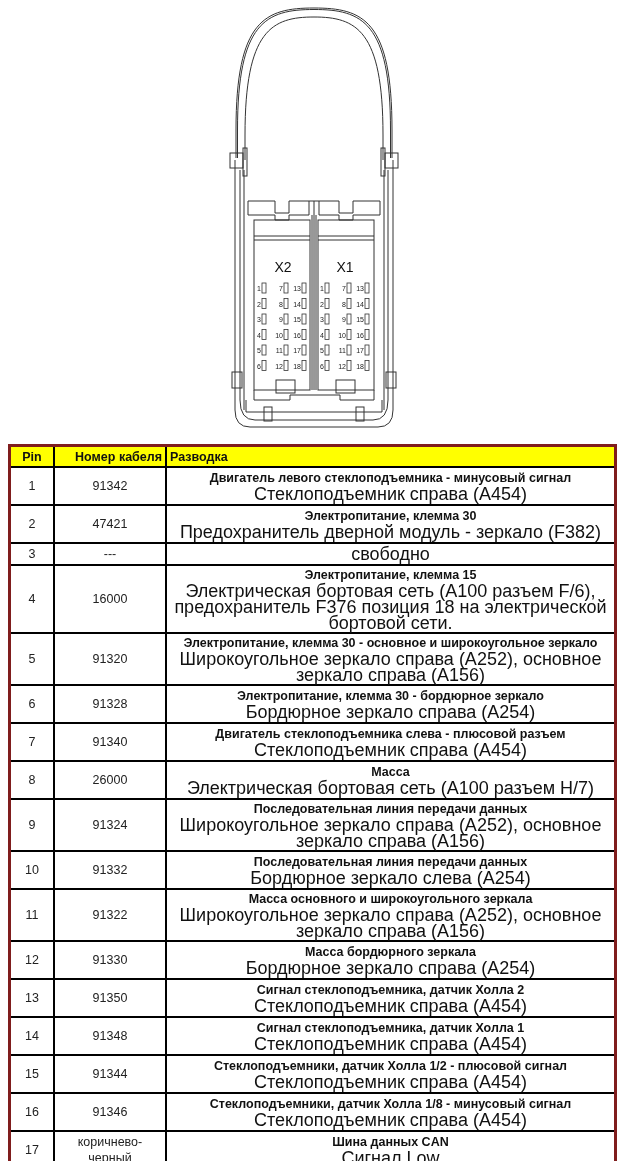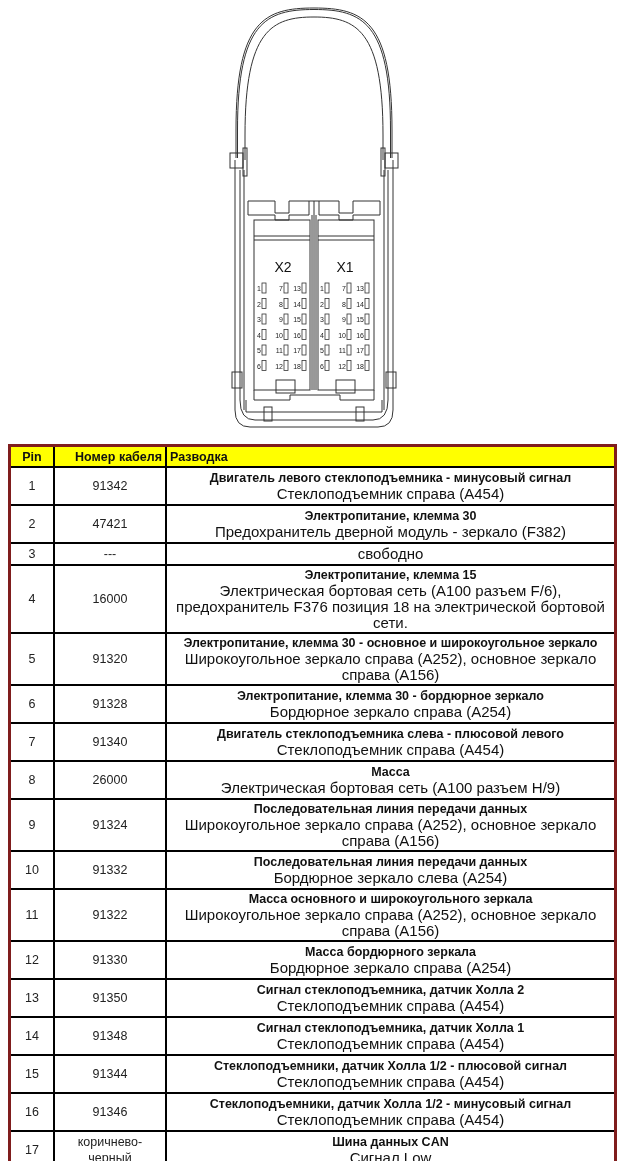--- a/index.html
+++ b/index.html
@@ -15,21 +15,21 @@
   #pin-table th.c-pin { width: 36px; text-align: center; }
   #pin-table th.c-cable { width: 104px; text-align: right; }
   #pin-table th.c-desc { text-align: left; }
   #pin-table td.c-pin, #pin-table td.c-cable { text-align: center; color: #222; }
   #pin-table td.c-cable { line-height: 16px; }
   #pin-table td.c-desc { text-align: center; line-height: 16px; padding-top: 1px; padding-bottom: 1px; }
   #pin-table tr.r2 td { height: 34px; }
   #pin-table tr.r1 td { height: 18px; }
   #pin-table tr.r3 td { height: 49px; }
   .desc-title { font-weight: bold; display: block; white-space: nowrap; }
-  .desc-sub { display: block; font-size: 15px; }
+  .desc-sub { display: block; font-size: 18px; }
   svg text { font-family: "Liberation Sans", sans-serif; }
 </style>
 </head>
 <body>
 
 <svg id="connector" viewBox="0 0 629 440" xmlns="http://www.w3.org/2000/svg">
   <g fill="none" stroke="#333" stroke-width="1">
 
     <path d="M236 158 L236 130 C236 20 265 8 314 8 C363 8 392 20 392 130 L392 158"></path>
     <path d="M237.5 158 L237.5 130 C237.5 22 266 9.5 314 9.5 C362 9.5 390.5 22 390.5 130 L390.5 158"></path>
@@ -202,30 +202,30 @@
         <td class="c-cable">91328</td>
         <td class="c-desc">
           <span class="desc-title">Электропитание, клемма 30 - бордюрное зеркало</span>
           <span class="desc-sub">Бордюрное зеркало справа (A254)</span>
         </td>
       </tr>
       <tr class="r2">
         <td class="c-pin">7</td>
         <td class="c-cable">91340</td>
         <td class="c-desc">
-          <span class="desc-title">Двигатель стеклоподъемника слева - плюсовой левого</span>
+          <span class="desc-title">Двигатель стеклоподъемника слева - плюсовой разъем</span>
           <span class="desc-sub">Стеклоподъемник справа (A454)</span>
         </td>
       </tr>
       <tr class="r2">
         <td class="c-pin">8</td>
         <td class="c-cable">26000</td>
         <td class="c-desc">
           <span class="desc-title">Масса</span>
-          <span class="desc-sub">Электрическая бортовая сеть (A100 разъем H/9)</span>
+          <span class="desc-sub">Электрическая бортовая сеть (A100 разъем H/7)</span>
         </td>
       </tr>
       <tr class="r2">
         <td class="c-pin">9</td>
         <td class="c-cable">91324</td>
         <td class="c-desc">
           <span class="desc-title">Последовательная линия передачи данных</span>
           <span class="desc-sub">Широкоугольное зеркало справа (A252), основное зеркало справа (A156)</span>
         </td>
       </tr>
@@ -274,21 +274,21 @@
         <td class="c-cable">91344</td>
         <td class="c-desc">
           <span class="desc-title">Стеклоподъемники, датчик Холла 1/2 - плюсовой сигнал</span>
           <span class="desc-sub">Стеклоподъемник справа (A454)</span>
         </td>
       </tr>
       <tr class="r2">
         <td class="c-pin">16</td>
         <td class="c-cable">91346</td>
         <td class="c-desc">
-          <span class="desc-title">Стеклоподъемники, датчик Холла 1/2 - минусовый сигнал</span>
+          <span class="desc-title">Стеклоподъемники, датчик Холла 1/8 - минусовый сигнал</span>
           <span class="desc-sub">Стеклоподъемник справа (A454)</span>
         </td>
       </tr>
       <tr class="r2">
         <td class="c-pin">17</td>
         <td class="c-cable">коричнево-черный</td>
         <td class="c-desc">
           <span class="desc-title">Шина данных CAN</span>
           <span class="desc-sub">Сигнал Low</span>
         </td>

